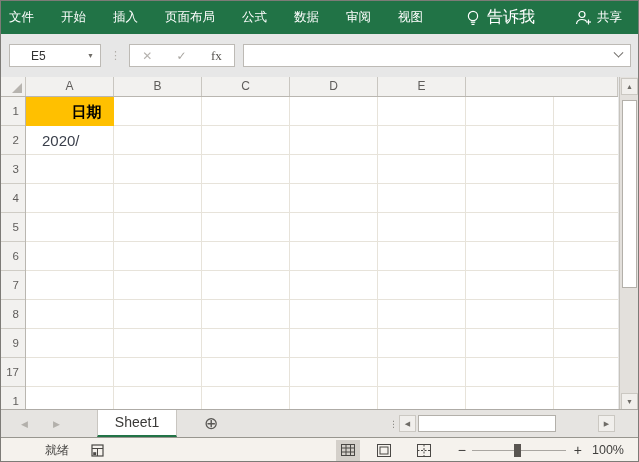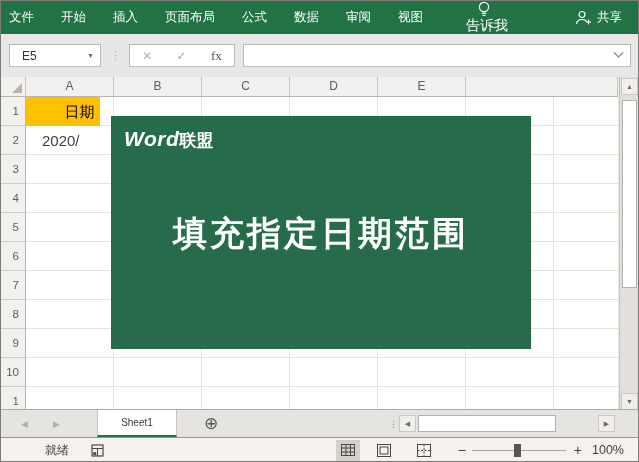--- a/index.html
+++ b/index.html
@@ -3,29 +3,29 @@
 <meta charset="utf-8">
 <style>
   * { box-sizing: border-box; margin: 0; padding: 0; }
   html,body { width:639px; height:462px; }
   body { font-family: "Liberation Sans", "DejaVu Sans", sans-serif; }
   .screen { position:relative; width:639px; height:462px; background:#e7e7e7; overflow:hidden; border:1px solid #7d7b77; }
 
   
   .ribbon { position:absolute; left:0; top:0; width:100%; height:33px; background:var(--ribbon-green,#217346); display:flex; align-items:center; padding:0 16px 0 8px; }
   .ribbon-tab { color:#fff; font-size:12.5px; margin-right:27px; white-space:nowrap; cursor:default; }
-  .tellme { display:flex; align-items:center; color:#fff; font-size:14px; margin-left:16px;flex-direction:column; }
+  .tellme { display:flex; align-items:center; color:#fff; font-size:16px; margin-left:16px; }
   .tellme svg { margin-right:7px; }
   .ribbon-spacer { flex:1; }
   .share { display:flex; align-items:center; color:#fff; font-size:12.5px; }
   .share svg { margin-right:5px; }
 
   
   .formula-row { position:absolute; left:0; top:33px; width:100%; height:43px; background:#e7e7e7; }
-  .name-box { position:absolute; left:8px; top:10px; width:92px; height:23px; background:#fff; border:1px solid #bdbab5; display:flex; align-items:center; font-size:12px; color:#333; padding-left:12px; }
+  .name-box { position:absolute; left:8px; top:10px; width:92px; height:23px; background:#fff; border:1px solid #bdbab5; display:flex; align-items:center; font-size:12px; color:#333; padding-left:21px; }
   .name-box .dd { margin-left:auto; margin-right:6px; font-size:7px; color:#6f6c67; }
   .fbar-dots { position:absolute; left:109px; top:10px; height:23px; display:flex; align-items:center; color:#b0ada8; font-size:11px; }
   .fx-box { position:absolute; left:128px; top:10px; width:106px; height:23px; background:#fff; border:1px solid #bdbab5; display:flex; align-items:center; justify-content:space-around; }
   .fx-cancel { color:#b5b2ae; font-size:12px; }
   .fx-enter { color:#a8a5a0; font-size:12px; }
   .fx-label { color:#55524e; font-size:13px; font-family:"Liberation Serif", serif; }
   .formula-input { position:absolute; left:242px; top:10px; width:388px; height:23px; background:#fff; border:1px solid #bdbab5; display:flex; align-items:center; padding:0 8px; font-size:12px; color:#333; }
   .formula-input .chev { margin-left:auto; width:7px; height:7px; border-right:1.6px solid #6f6c67; border-bottom:1.6px solid #6f6c67; transform:rotate(45deg) translate(-2px,-2px); }
 
   
@@ -36,21 +36,21 @@
   .col-h-rest { flex:1; }
 
   
   .grid-body { position:absolute; left:0; top:96px; width:617px; height:312px; overflow:hidden; background:#fff; }
   .row-headers { position:absolute; left:0; top:0; width:25px; height:100%; background:#f2f1ef; border-right:1px solid #b9b6b0; }
   .row-h { width:100%; height:29px; border-bottom:1px solid #cfccc5; color:#5f5d5b; font-size:11.5px; text-align:right; padding-right:6px; line-height:28px; }
   .sheet-area { position:absolute; left:25px; top:0; width:592px; height:100%; background:#fff;
     background-image:
       repeating-linear-gradient(to right, transparent 0 87px, #e7e3da 87px 88px),
       repeating-linear-gradient(to bottom, transparent 0 28px, #e7e3da 28px 29px); }
-  .cell-a1 { position:absolute; left:25px; top:0; width:74px; height:29px; background:var(--a1-fill,#FFC000); color:#000; font-weight:normal; font-size:15px; text-align:center; line-height:29px;padding-left:33px; }
+  .cell-a1 { position:absolute; left:25px; top:0; width:88px; height:29px; background:var(--a1-fill,#FFC000); color:#000; font-weight:bold; font-size:15px; text-align:center; line-height:29px;padding-left:33px; }
   .cell-a2 { position:absolute; left:25px; top:29px; width:88px; height:29px; color:#3a3f4b; font-size:15px; line-height:29px; padding-left:16px; overflow:hidden; white-space:nowrap; }
 
   
   .overlay-card { position:absolute; left:110px; top:115px; width:420px; height:233px; background:var(--card-green,#266C4A); z-index:5; }
   .brand { position:absolute; left:13px; top:11px; color:#fff; }
   .brand-word { font-size:21px; font-weight:bold; font-style:italic; letter-spacing:0.5px; }
   .brand-suffix { font-size:17px; font-weight:bold; }
   .card-title { position:absolute; left:0; top:95px; width:100%; text-align:center; color:#fff; font-size:34px; font-weight:bold; letter-spacing:3px; white-space:nowrap; }
 
   
@@ -58,21 +58,21 @@
   .vs-btn { position:absolute; left:1px; width:17px; height:17px; background:#f1efec; border:1px solid #cbc8c2; color:#6f6c67; font-size:7px; text-align:center; line-height:15px; }
   .vs-up { top:1px; }
   .vs-down { bottom:1px; }
   .vs-thumb { position:absolute; left:2px; top:23px; width:15px; height:188px; background:#fff; border:1px solid #b3b0aa; }
 
   
   .sheetbar { position:absolute; left:0; top:408px; width:100%; height:28px; background:#e6e4e1; border-top:1px solid #aeaba6; }
   .nav-arrow { position:absolute; top:0; height:100%; display:flex; align-items:center; color:#b3b0ab; font-size:9px; }
   .nav-left { left:20px; }
   .nav-right { left:52px; }
-  .sheet-tab { position:absolute; left:96px; top:0; width:80px; height:100%; background:#fff; border-left:1px solid #c9c6c1; border-right:1px solid #c9c6c1; border-bottom:2px solid var(--ribbon-green,#217346); text-align:center; font-size:10px; color:#3a3937; line-height:25px; }
+  .sheet-tab { position:absolute; left:96px; top:0; width:80px; height:100%; background:#fff; border-left:1px solid #c9c6c1; border-right:1px solid #c9c6c1; border-bottom:2px solid var(--ribbon-green,#217346); text-align:center; font-size:14px; color:#3a3937; line-height:25px; }
   .add-sheet { position:absolute; left:203px; top:0; height:100%; display:flex; align-items:center; color:#5a5855; font-size:17px; }
   .hs-handle { position:absolute; left:388px; top:0; height:100%; display:flex; align-items:center; color:#8a8883; font-size:9px; letter-spacing:-2px; }
   .hs-btn { position:absolute; top:5px; width:17px; height:17px; background:#f1efec; border:1px solid #cbc8c2; color:#6f6c67; font-size:7px; text-align:center; line-height:15px; }
   .hs-left { left:398px; }
   .hs-right { left:597px; }
   .hs-thumb { position:absolute; left:417px; top:5px; width:138px; height:17px; background:#fff; border:1px solid #b3b0aa; }
 
   
   .statusbar { position:absolute; left:0; top:436px; width:100%; height:25px; background:#f5f2ed; border-top:1px solid #98968f; display:flex; align-items:center; font-size:12px; color:#403f3d;padding-left:32px; }
   .sb-ready { margin-left:12px; }
@@ -154,33 +154,27 @@
     <div class="row-headers">
       <div class="row-h">1</div>
       <div class="row-h">2</div>
       <div class="row-h">3</div>
       <div class="row-h">4</div>
       <div class="row-h">5</div>
       <div class="row-h">6</div>
       <div class="row-h">7</div>
       <div class="row-h">8</div>
       <div class="row-h">9</div>
-      <div class="row-h">10</div>
+      <div class="row-h">17</div>
       <div class="row-h">1</div>
     </div>
     <div class="cell-a1">日期</div>
     <div class="cell-a2">2020/</div>
   </div>
 
-  <div class="overlay-card">
-    <div class="brand">
-      <span class="brand-word">Word</span><span class="brand-suffix">联盟</span>
-    </div>
-    <div class="card-title">填充指定日期范围</div>
-  </div>
 
   <div class="vscroll">
     <div class="vs-btn vs-up">▲</div>
     <div class="vs-thumb"></div>
     <div class="vs-btn vs-down">▼</div>
   </div>
 
   <div class="sheetbar">
     <div class="nav-arrow nav-left">◀</div>
     <div class="nav-arrow nav-right">▶</div>

